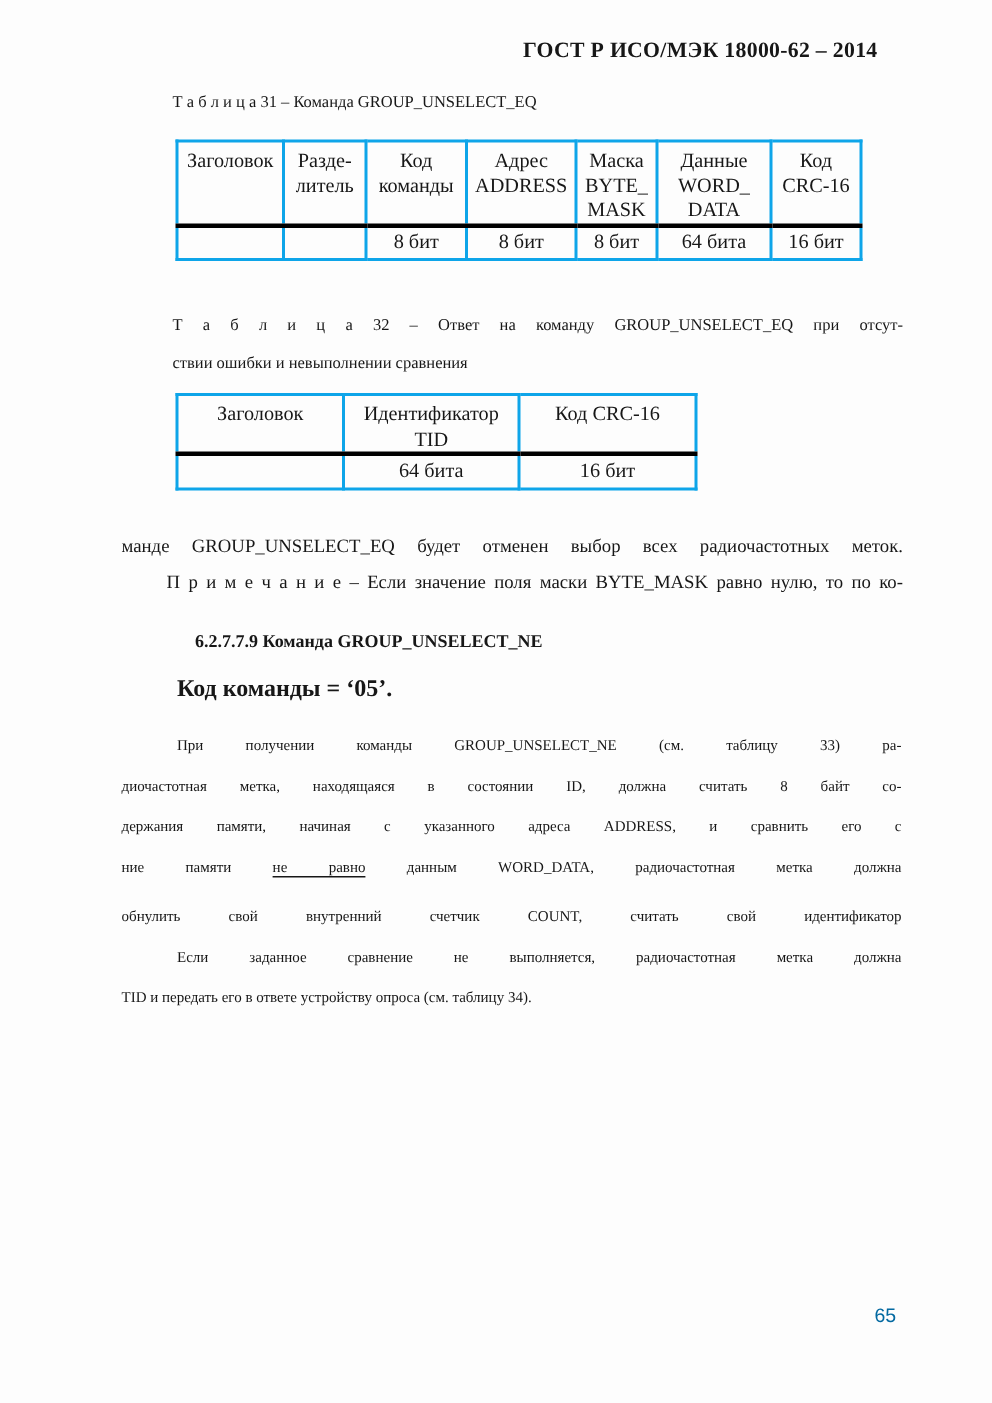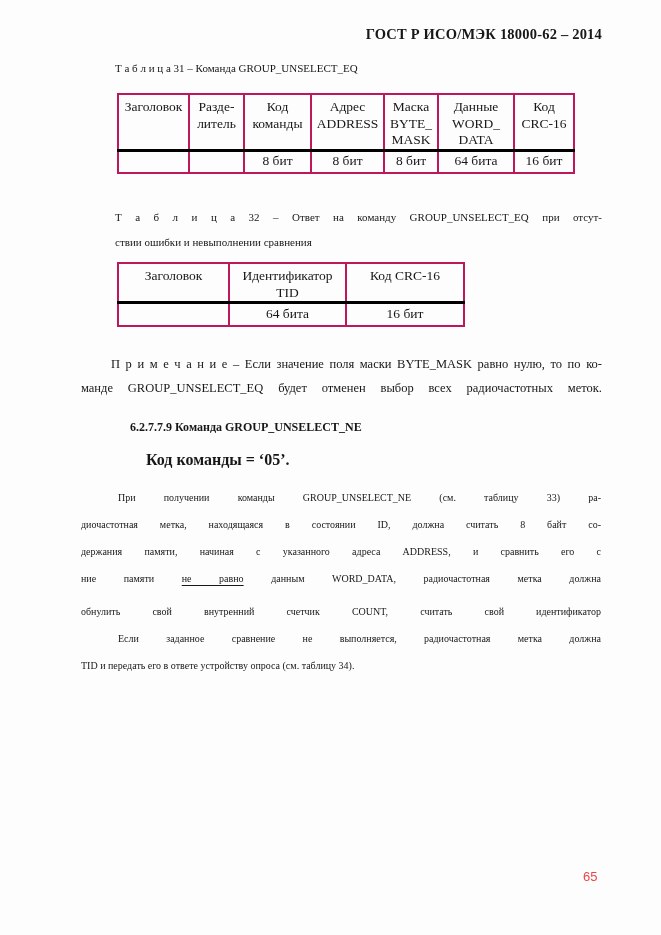--- a/index.html
+++ b/index.html
@@ -7,33 +7,33 @@
     width: 661px; height: 935px;
     background: #fdfdfd;
     color: #171717;
     font-family: "Liberation Serif", serif;
     position: relative;
     overflow: hidden;
   }
   .abs { position: absolute; }
 
   #std-header {
-    top: 26px; right: 59px;
+    top: 26px; right: 76px;
     font-weight: bold;
     font-size: 14.5px;
     letter-spacing: 0.2px;
   }
 
   .caption { font-size: 11px; }
   #caption31 { left: 115px; top: 62px; width: 487px; }
   #caption32 { left: 115px; top: 205px; width: 487px; line-height: 25px; }
 
   table { border-collapse: collapse; table-layout: fixed; }
   th, td {
-    border: 2px solid #be185d;
+    border: 2px solid #0ea5e9;
     text-align: center;
     font-weight: normal;
     font-size: 13.5px;
     line-height: 16.5px;
     padding: 0;
     overflow: hidden;
   }
   .hdr-row th {
     vertical-align: top;
     padding-top: 4px;
@@ -59,35 +59,35 @@
     font-size: 12.5px; line-height: 24px;
   }
   #note .note-l1 { padding-left: 30px; }
 
   #sec-heading {
     left: 130px; top: 420px; width: 484px;
     font-weight: bold; font-size: 12px;
   }
   #cmd-code {
     left: 118px; top: 451px; width: 484px;
-    font-weight: bold; font-size: 16px; margin-left: 28px;
+    font-weight: bold; font-size: 16px;
   }
 
   #body-text {
     left: 81px; top: 484px; width: 520px;
     font-size: 10px; line-height: 27px;
   }
   .para { margin: 0 0 6px 0; }
   .u { text-decoration: underline; text-underline-offset: 3px; }
 
   #page-num {
     left: 583px; top: 869px;
     font-family: "Liberation Sans", sans-serif;
     font-size: 13px;
-    color: #ef4444;
+    color: #0369a1;
   }
 </style>
 </head>
 <body>
 
 <div id="std-header" class="abs">ГОСТ Р ИСО/МЭК 18000-62 – 2014</div>
 
 <div id="caption31" class="abs caption">Т а б л и ц а 31 – Команда GROUP_UNSELECT_EQ</div>
 
 <table id="table31" class="abs">
@@ -150,22 +150,22 @@
   </tr>
   <tr class="size-row">
     <td></td>
     <td>64 бита</td>
     <td>16 бит</td>
   </tr>
 </tbody>
   </table>
 
 <div id="note" class="abs">
+  <div class="jl">манде GROUP_UNSELECT_EQ будет отменен выбор всех радиочастотных меток.</div>
   <div class="jl note-l1">П р и м е ч а н и е  – Если значение поля маски BYTE_MASK равно нулю, то по ко-</div>
-  <div class="jl">манде GROUP_UNSELECT_EQ будет отменен выбор всех радиочастотных меток.</div>
 </div>
 
 <div id="sec-heading" class="abs">6.2.7.7.9 Команда GROUP_UNSELECT_NE</div>
 <div id="cmd-code" class="abs">Код команды = ‘05’.</div>
 
 <div id="body-text" class="abs">
   <div class="para">
     <div class="jl indent">При получении команды GROUP_UNSELECT_NE (см. таблицу 33) ра-</div>
     <div class="jl">диочастотная метка, находящаяся в состоянии ID, должна считать 8 байт со-</div>
     <div class="jl">держания памяти, начиная с указанного адреса ADDRESS, и сравнить его с</div>

